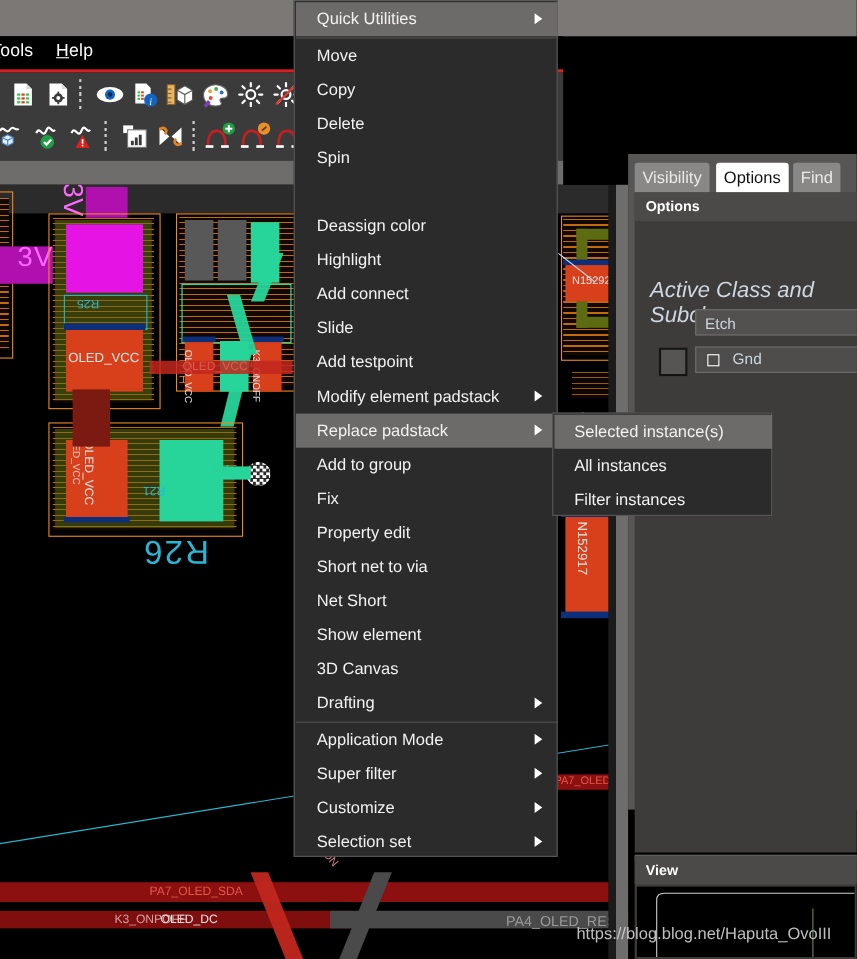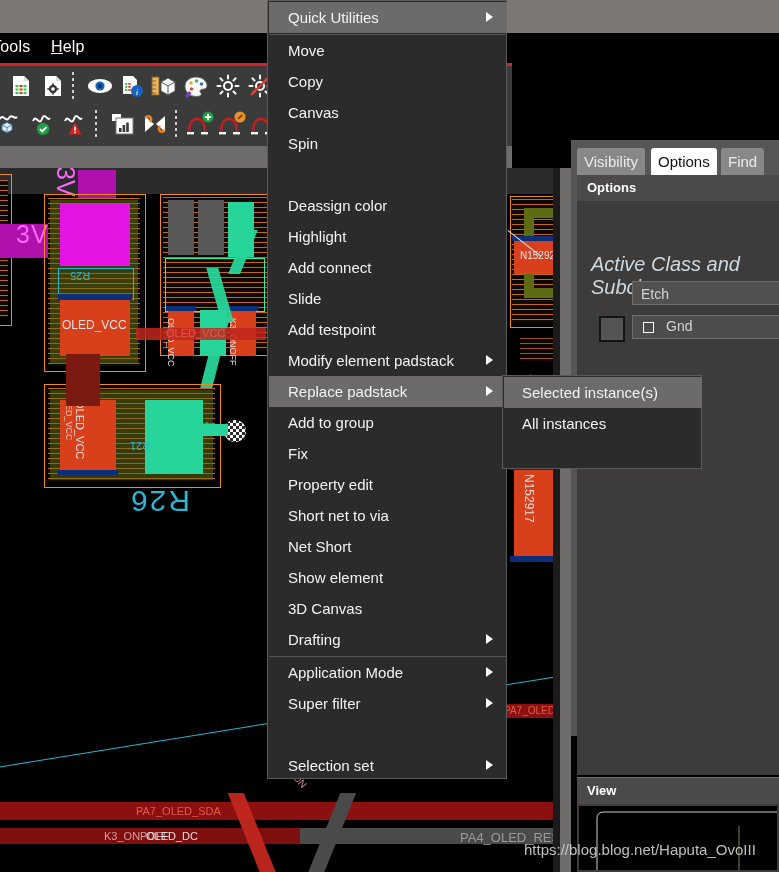--- a/index.html
+++ b/index.html
@@ -567,21 +567,21 @@
         <span class="arrow"></span>
       </div>
     <div class="ctxsep" style="top:33px"></div>
     <div class="ctxitem" style="top:34px">
         <span class="lbl">Move</span>
       </div>
     <div class="ctxitem" style="top:65px">
         <span class="lbl">Copy</span>
       </div>
     <div class="ctxitem" style="top:96px">
-        <span class="lbl">Canvas</span>
+        <span class="lbl">Delete</span>
       </div>
     <div class="ctxitem" style="top:127px">
         <span class="lbl">Spin</span>
       </div>
     <div class="ctxitem" style="top:189px">
         <span class="lbl">Deassign color</span>
       </div>
     <div class="ctxitem" style="top:220px">
         <span class="lbl">Highlight</span>
       </div>
@@ -629,30 +629,37 @@
       </div>
     <div class="ctxsep" style="top:655px"></div>
     <div class="ctxitem" style="top:687px">
         <span class="lbl">Super filter</span>
         <span class="arrow"></span>
       </div>
     <div class="ctxitem" style="top:656px">
         <span class="lbl">Application Mode</span>
         <span class="arrow"></span>
       </div>
+    <div class="ctxitem" style="top:718px">
+        <span class="lbl">Customize</span>
+        <span class="arrow"></span>
+      </div>
     <div class="ctxitem" style="top:749px">
         <span class="lbl">Selection set</span>
         <span class="arrow"></span>
       </div>
   </div>
 
   <div class="submenu">
     <div class="subitem hl" style="top:1px">
         <span class="lbl">Selected instance(s)</span>
       </div>
     <div class="subitem" style="top:32px">
         <span class="lbl">All instances</span>
       </div>
+    <div class="subitem" style="top:63px">
+        <span class="lbl">Filter instances</span>
+      </div>
   </div>
 
   <div class="watermark">https://blog.blog.net/Haputa_OvoIII</div>
 
 </div>
 
 </body></html>

